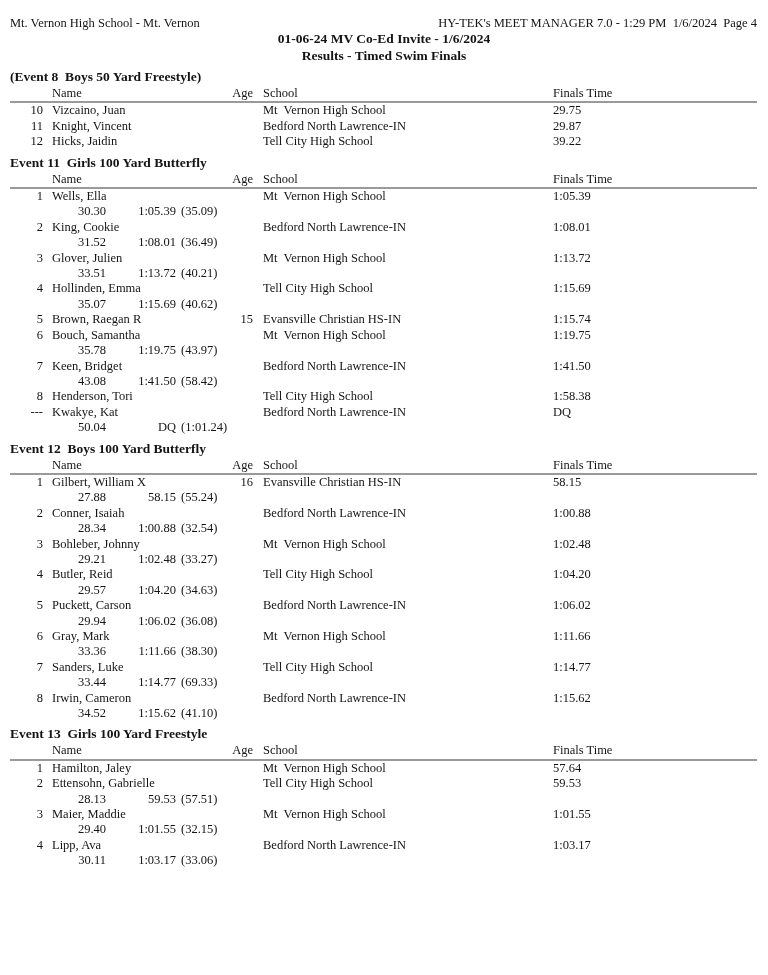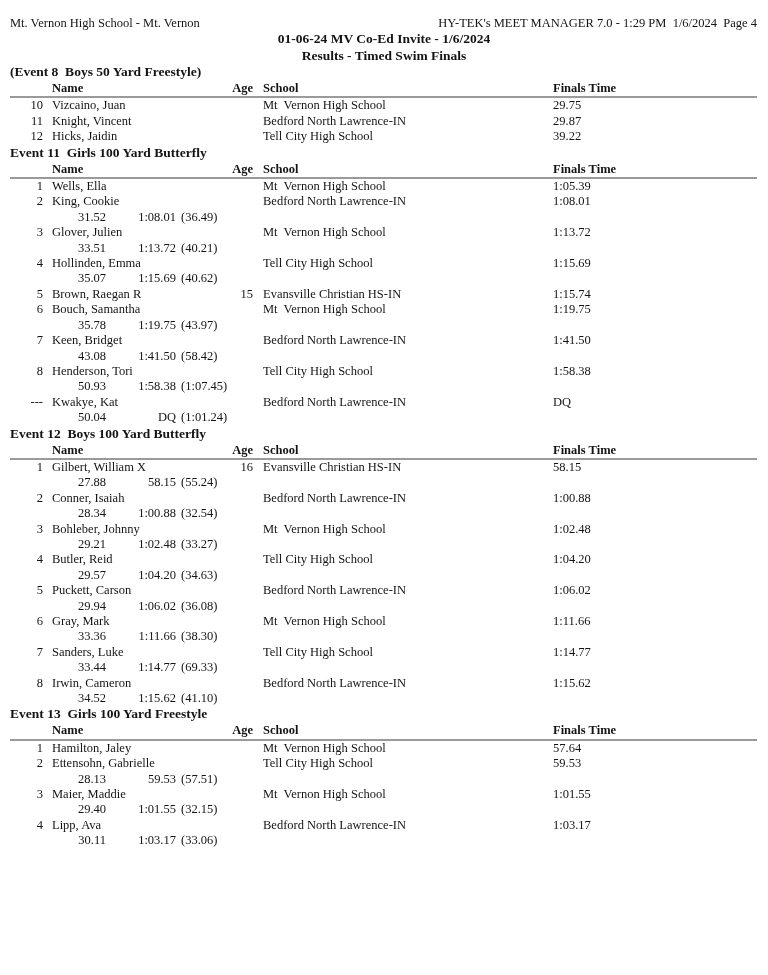--- a/index.html
+++ b/index.html
@@ -17,35 +17,35 @@
     display: flex; justify-content: space-between;
     font-size: 12.5px; line-height: 15px; white-space: pre;
     padding-right: 1px;
   }
   .title-block { text-align: center; }
   .meet-title, .meet-subtitle {
     font-weight: bold; font-size: 13.5px; line-height: 16.5px; white-space: pre;
   }
 
   
-  .event { }
+  .event { margin-top: 5px; }
   .event-heading {
     font-weight: bold; font-size: 13.5px; line-height: 16px; white-space: pre;
   }
   .head-rule {
     width: 747px;
     border-bottom: 2px solid #9a9a9a;
     margin-top: 1px;
   }
   .row {
     display: flex; width: 604px;
     font-size: 12.5px; line-height: 15.4px;
     white-space: pre;
   }
-  .head-row { font-weight: bold; }
+  .head-row { font-weight: normal; }
   .c-place  { flex: none; width: 33px;  text-align: right; }
   .c-name   { flex: none; width: 150px; margin-left: 9px; }
   .c-age    { flex: none; width: 51px;  text-align: right; }
   .c-school { flex: none; width: 290px; margin-left: 10px; }
   .c-finals { flex: 1; text-align: left; white-space: nowrap; }
 
   .splits {
     font-size: 12.5px; line-height: 15.4px; white-space: pre;
   }
   .s1 { display: inline-block; width: 96px; text-align: right; }
@@ -126,20 +126,21 @@
     <div class="event-rows">
   <div>
     <div class="row">
       <span class="c-place r-place">1</span>
       <span class="c-name r-name">Wells, Ella</span>
       <span class="c-age r-age"></span>
       <span class="c-school r-school">Mt  Vernon High School</span>
       <span class="c-finals r-finals">1:05.39</span>
     </div>
 
+  <div class="splits"><span class="s1">30.30</span><span class="s2">1:05.39</span><span class="s3">(35.09)</span></div>
 </div>
 
   <div>
     <div class="row">
       <span class="c-place r-place">2</span>
       <span class="c-name r-name">King, Cookie</span>
       <span class="c-age r-age"></span>
       <span class="c-school r-school">Bedford North Lawrence-IN</span>
       <span class="c-finals r-finals">1:08.01</span>
     </div>
@@ -208,21 +209,20 @@
 
   <div>
     <div class="row">
       <span class="c-place r-place">8</span>
       <span class="c-name r-name">Henderson, Tori</span>
       <span class="c-age r-age"></span>
       <span class="c-school r-school">Tell City High School</span>
       <span class="c-finals r-finals">1:58.38</span>
     </div>
 
-  <div class="splits"><span class="s1">50.93</span><span class="s2">1:58.38</span><span class="s3">(1:07.45)</span></div>
 </div>
 
   <div>
     <div class="row">
       <span class="c-place r-place">---</span>
       <span class="c-name r-name">Kwakye, Kat</span>
       <span class="c-age r-age"></span>
       <span class="c-school r-school">Bedford North Lawrence-IN</span>
       <span class="c-finals r-finals">DQ</span>
     </div>

